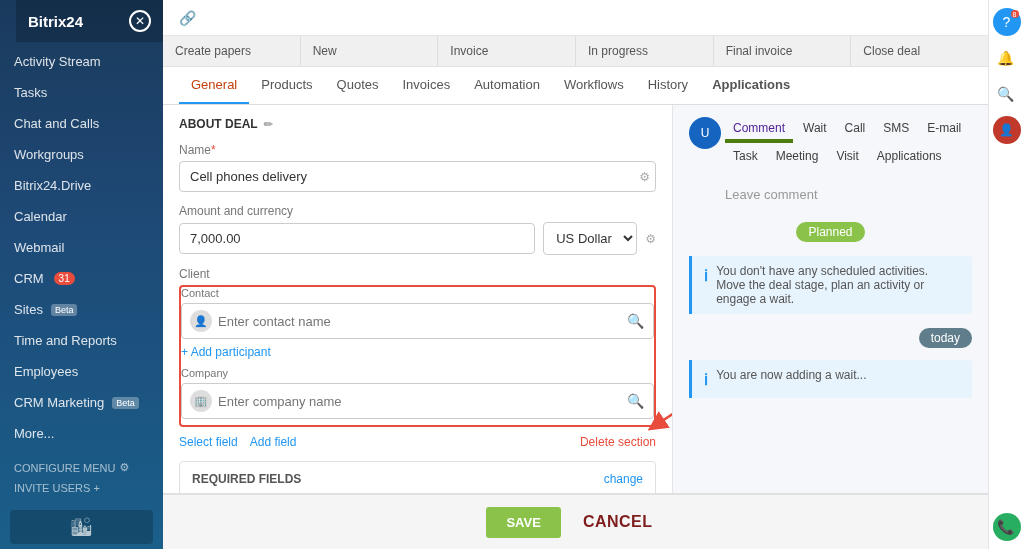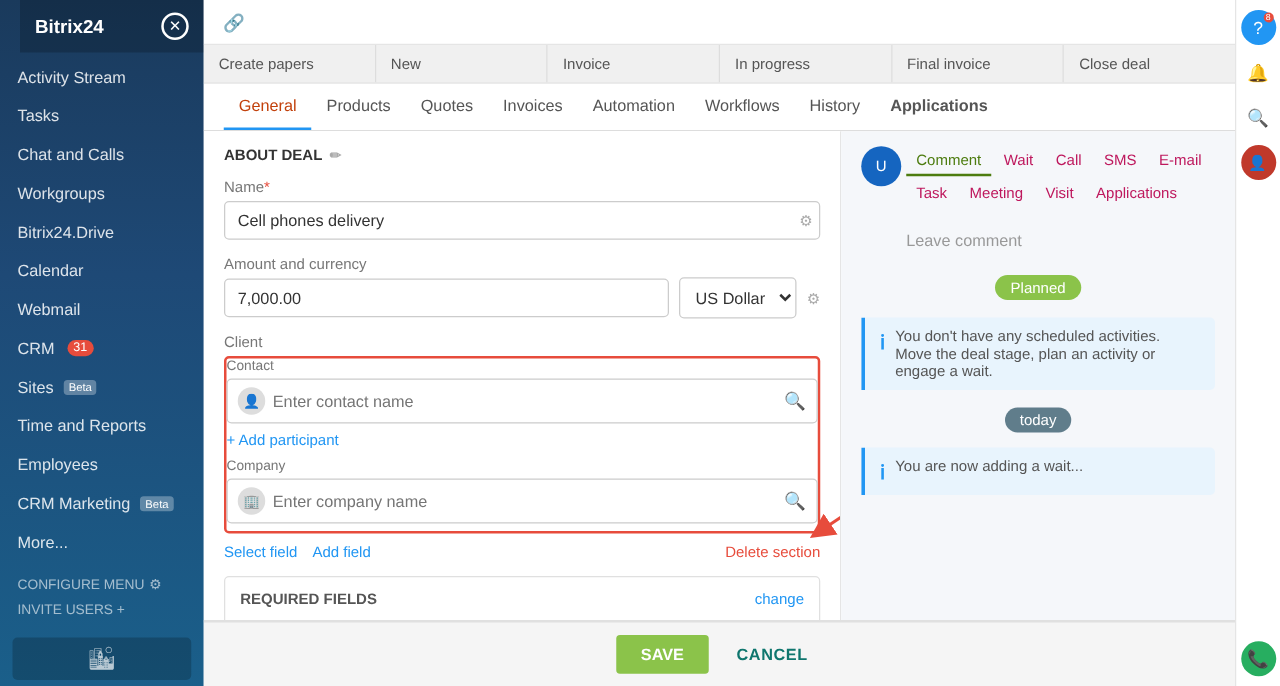--- a/index.html
+++ b/index.html
@@ -64,34 +64,34 @@
 
     
     .required-section { border: 1px solid #e0e0e0; border-radius: 4px; padding: 10px 12px; margin-top: 8px; }
     .required-header { display: flex; justify-content: space-between; align-items: center; margin-bottom: 8px; }
     .required-title { font-size: 12px; font-weight: 600; text-transform: uppercase; color: #555; }
     .change-link { font-size: 12px; color: #2196f3; cursor: pointer; }
 
     
     .activity-panel { flex: 1; background: #f5f7fa; overflow-y: auto; padding: 12px 16px; }
     .activity-tabs { display: flex; gap: 2px; margin-bottom: 12px; flex-wrap: wrap; }
-    .activity-tab { padding: 4px 8px; font-size: 12px; color: #be185d; cursor: pointer; border-bottom: 2px solid transparent; }
-    .activity-tab.active { color: #4d7c0f; border-bottom: 2px solid #4d7c0f; }
+    .activity-tab { padding: 4px 8px; font-size: 12px; color: #404040; cursor: pointer; border-bottom: 2px solid transparent; }
+    .activity-tab.active { color: #4c1d95; border-bottom: 4px solid #4d7c0f; }
     .leave-comment { font-size: 13px; color: #999; padding: 6px 0; margin-bottom: 8px; }
 
     .planned-badge { background: #8bc34a; color: #fff; border-radius: 12px; padding: 3px 12px; font-size: 12px; display: inline-block; margin-bottom: 8px; }
     .info-box { background: #e8f4fd; border-left: 3px solid #2196f3; padding: 8px 12px; font-size: 12px; color: #555; margin-bottom: 8px; border-radius: 0 4px 4px 0; display: flex; gap: 8px; align-items: flex-start; }
     .info-icon { color: #2196f3; font-size: 16px; font-weight: bold; flex-shrink: 0; }
     .today-badge { background: #607d8b; color: #fff; border-radius: 12px; padding: 3px 12px; font-size: 12px; display: inline-block; margin: 6px 0; }
     .activity-msg { background: #e8f4fd; border-left: 3px solid #2196f3; padding: 8px 12px; font-size: 12px; color: #555; border-radius: 0 4px 4px 0; display: flex; gap: 8px; align-items: flex-start; margin-top: 6px; }
 
     
     .footer-bar { background: #f5f5f5; border-top: 2px solid #e0e0e0; padding: 10px 20px; display: flex; align-items: center; justify-content: center; gap: 10px; flex-shrink: 0; }
     .btn-save { background: #8bc34a; color: #fff; border: none; border-radius: 3px; padding: 8px 20px; font-size: 13px; font-weight: 600; cursor: pointer; }
-    .btn-cancel { background: none; border: none; color: #0f766e; font-size: 13px; cursor: pointer; padding: 8px 12px; font-weight: 600; letter-spacing: 0.5px; }
+    .btn-cancel { background: none; border: none; color: #7f1d1d; font-size: 16px; cursor: pointer; padding: 8px 12px; font-weight: 600; letter-spacing: 0.5px; }
 
     
     .right-icons { width: 36px; background: #fff; border-left: 1px solid #e5e5e5; display: flex; flex-direction: column; align-items: center; padding-top: 8px; gap: 8px; flex-shrink: 0; }
     .right-icon { width: 28px; height: 28px; border-radius: 50%; display: flex; align-items: center; justify-content: center; cursor: pointer; font-size: 14px; color: #888; position: relative; }
     .right-icon .notif-dot { position: absolute; top: 2px; right: 2px; width: 8px; height: 8px; background: #e74c3c; border-radius: 50%; font-size: 7px; color: #fff; display: flex; align-items: center; justify-content: center; }
     .right-icon.avatar { background: #c0392b; color: #fff; font-size: 12px; }
     .right-icon.green { background: #27ae60; color: #fff; }
 
     
     ::-webkit-scrollbar { width: 6px; }
@@ -337,21 +337,21 @@
 
       <div style="text-align:center; margin-bottom:6px;">
         <span class="planned-badge">Planned</span>
       </div>
 
       <div class="info-box">
         <span class="info-icon">ℹ</span>
         <span>You don't have any scheduled activities. Move the deal stage, plan an activity or engage a wait.</span>
       </div>
 
-      <div style="text-align:center; margin: 6px 0;">
+      <div style="text-align:right; margin: 6px 0;">
         <span class="today-badge">today</span>
       </div>
 
       <div class="activity-msg">
         <span class="info-icon">ℹ</span>
         <span>You are now adding a wait...</span>
       </div>
     </div>
   </div>
 

